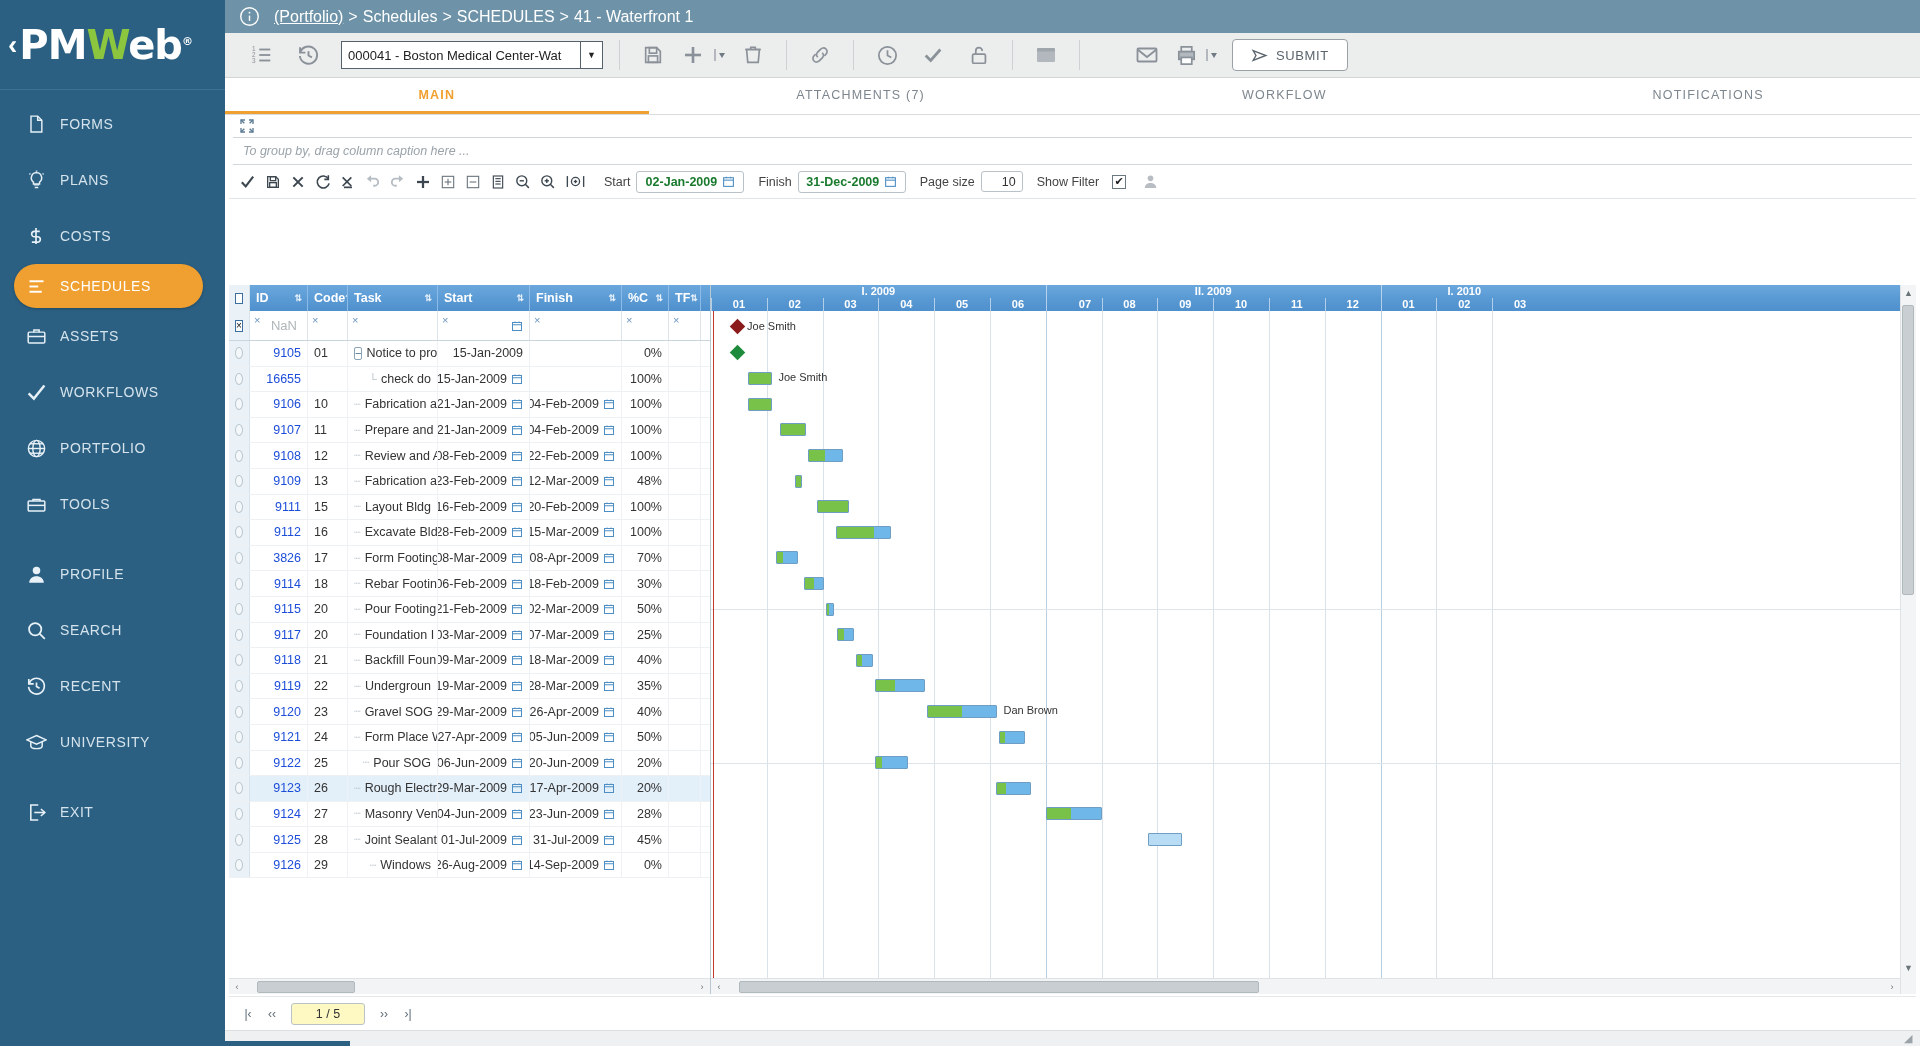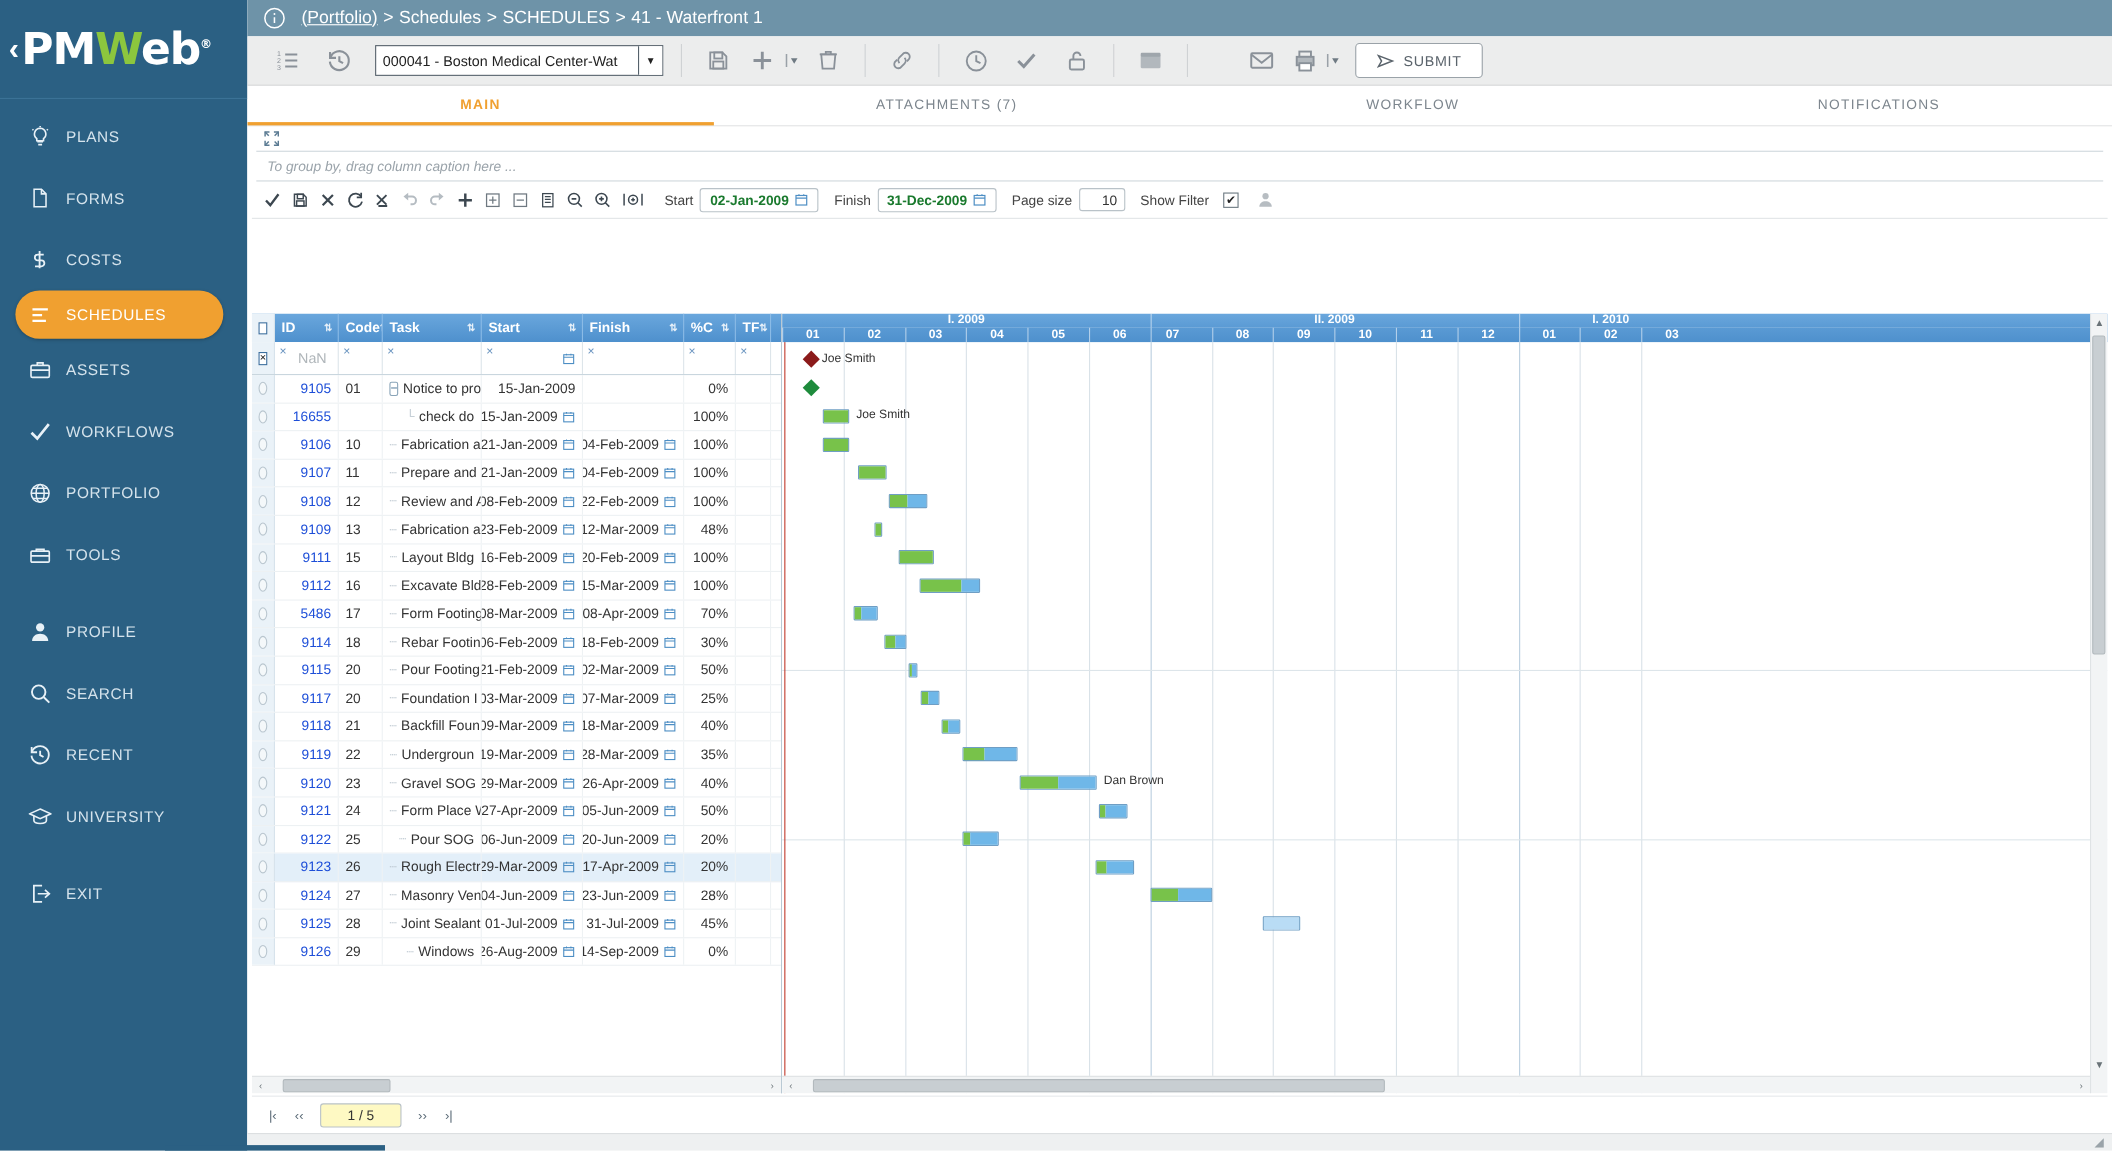--- a/index.html
+++ b/index.html
@@ -201,38 +201,38 @@
 <body>
 
 <div id="sidebar">
   <div id="logo-area">
     <span class="logo-chev">‹</span>
     <span class="logo-text"><span>PM</span><span class="grn">W</span><span>eb</span><span class="logo-reg">®</span></span>
   </div>
   <div class="nav-list" id="nav-list">
       <div class="nav-item">
         <span class="nav-ico">
+          <svg class="ico" width="20" height="20" viewBox="0 0 24 24" fill="none" stroke="currentColor" stroke-width="1.7">
+            <path d="M6 2.5h8l5 5V21.5H6z"></path>
+            <polyline points="14,2.5 14,7.5 19,7.5"></polyline>
+          </svg>
+        </span>
+        <span>FORMS</span>
+      </div>
+      <div class="nav-item">
+        <span class="nav-ico">
           <svg class="ico" width="21" height="21" viewBox="0 0 24 24" fill="none" stroke="currentColor" stroke-width="1.7">
             <path d="M9 17h6M10 20h4"></path>
             <path d="M12 3a6 6 0 0 0-3.5 10.8V16h7v-2.2A6 6 0 0 0 12 3z"></path>
             <line x1="12" y1="0.6" x2="12" y2="2"></line>
             <line x1="4" y1="4" x2="5" y2="5"></line>
             <line x1="20" y1="4" x2="19" y2="5"></line>
           </svg>
         </span>
         <span>PLANS</span>
-      </div>
-      <div class="nav-item">
-        <span class="nav-ico">
-          <svg class="ico" width="20" height="20" viewBox="0 0 24 24" fill="none" stroke="currentColor" stroke-width="1.7">
-            <path d="M6 2.5h8l5 5V21.5H6z"></path>
-            <polyline points="14,2.5 14,7.5 19,7.5"></polyline>
-          </svg>
-        </span>
-        <span>FORMS</span>
       </div>
       <div class="nav-item">
         <span class="nav-ico">
           <svg class="ico" width="20" height="20" viewBox="0 0 24 24" fill="none" stroke="currentColor" stroke-width="2">
             <line x1="12" y1="2.5" x2="12" y2="21.5"></line>
             <path d="M16.5 6.5H10a3.2 3.2 0 0 0 0 6.4h4a3.2 3.2 0 0 1 0 6.4H7"></path>
           </svg>
         </span>
         <span>COSTS</span>
       </div>
@@ -987,21 +987,21 @@
                 </span>
               </div>
               <div class="gcell c-pc">100%</div>
               <div class="gcell c-tf"></div>
             </div>
             <div class="grow">
               <div class="gcell c-sel">
                 <span class="radio"></span>
               </div>
               <div class="gcell c-id">
-                <a>5486</a>
+                <a>3826</a>
               </div>
               <div class="gcell c-code">17</div>
               <div class="gcell c-task">
                 <span class="tree-ind" style="width:16px"></span>
                 <span class="leaf-dash">┈</span>
                 <span>Form Footing</span>
               </div>
               <div class="gcell c-start">
                 <span>08-Mar-2009</span>
                 <span>
@@ -1507,21 +1507,21 @@
             <div class="gt-mo-lbl" style="left: 55.8px; width: 55.8px;">02</div>
             <div class="gt-tick" style="left: 55.8px;"></div>
             <div class="gt-mo-lbl" style="left: 111.6px; width: 55.8px;">03</div>
             <div class="gt-tick" style="left: 111.6px;"></div>
             <div class="gt-mo-lbl" style="left: 167.4px; width: 55.8px;">04</div>
             <div class="gt-tick" style="left: 167.4px;"></div>
             <div class="gt-mo-lbl" style="left: 223.2px; width: 55.8px;">05</div>
             <div class="gt-tick" style="left: 223.2px;"></div>
             <div class="gt-mo-lbl" style="left: 279px; width: 55.8px;">06</div>
             <div class="gt-tick" style="left: 279px;"></div>
-            <div class="gt-mo-lbl" style="left: 327px; width: 55.8px;">07</div>
+            <div class="gt-mo-lbl" style="left: 346px; width: 55.8px;">07</div>
             <div class="gt-tick" style="left: 334.8px;"></div>
             <div class="gt-mo-lbl" style="left: 390.6px; width: 55.8px;">08</div>
             <div class="gt-tick" style="left: 390.6px;"></div>
             <div class="gt-mo-lbl" style="left: 446.4px; width: 55.8px;">09</div>
             <div class="gt-tick" style="left: 446.4px;"></div>
             <div class="gt-mo-lbl" style="left: 502.2px; width: 55.8px;">10</div>
             <div class="gt-tick" style="left: 502.2px;"></div>
             <div class="gt-mo-lbl" style="left: 558px; width: 55.8px;">11</div>
             <div class="gt-tick" style="left: 558px;"></div>
             <div class="gt-mo-lbl" style="left: 613.8px; width: 55.8px;">12</div>

